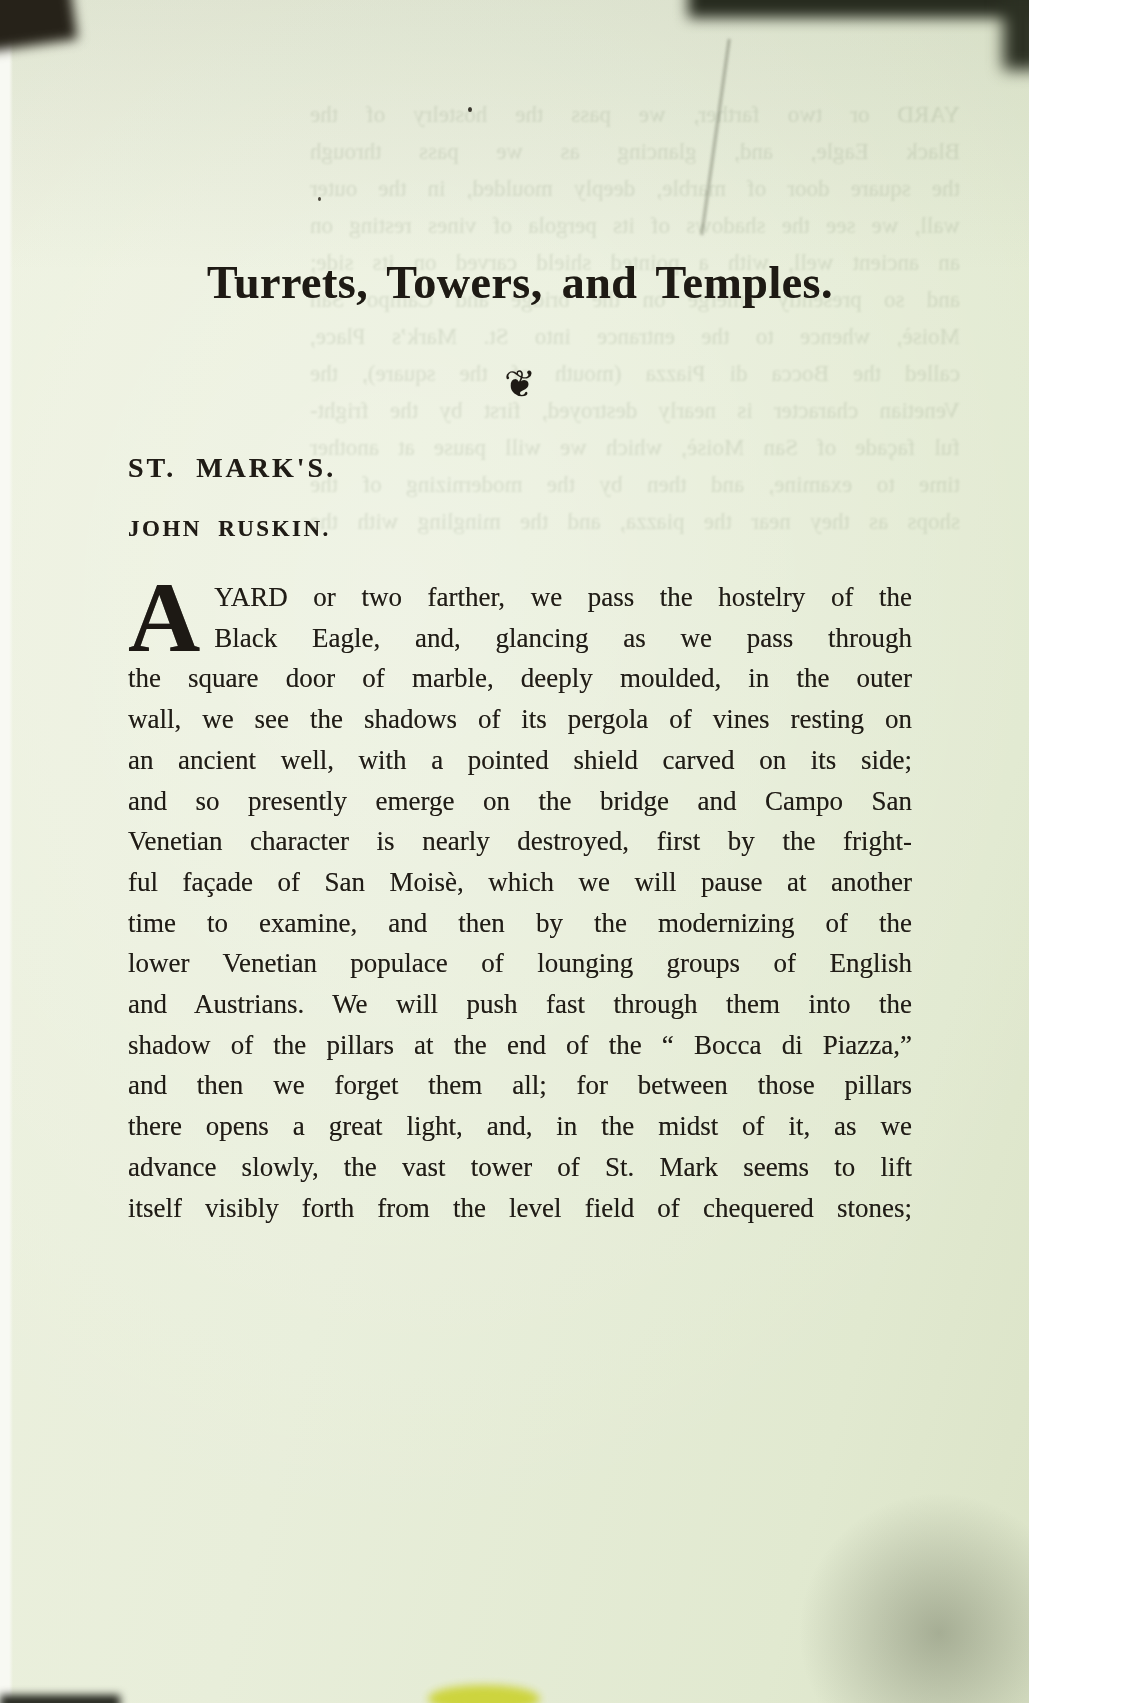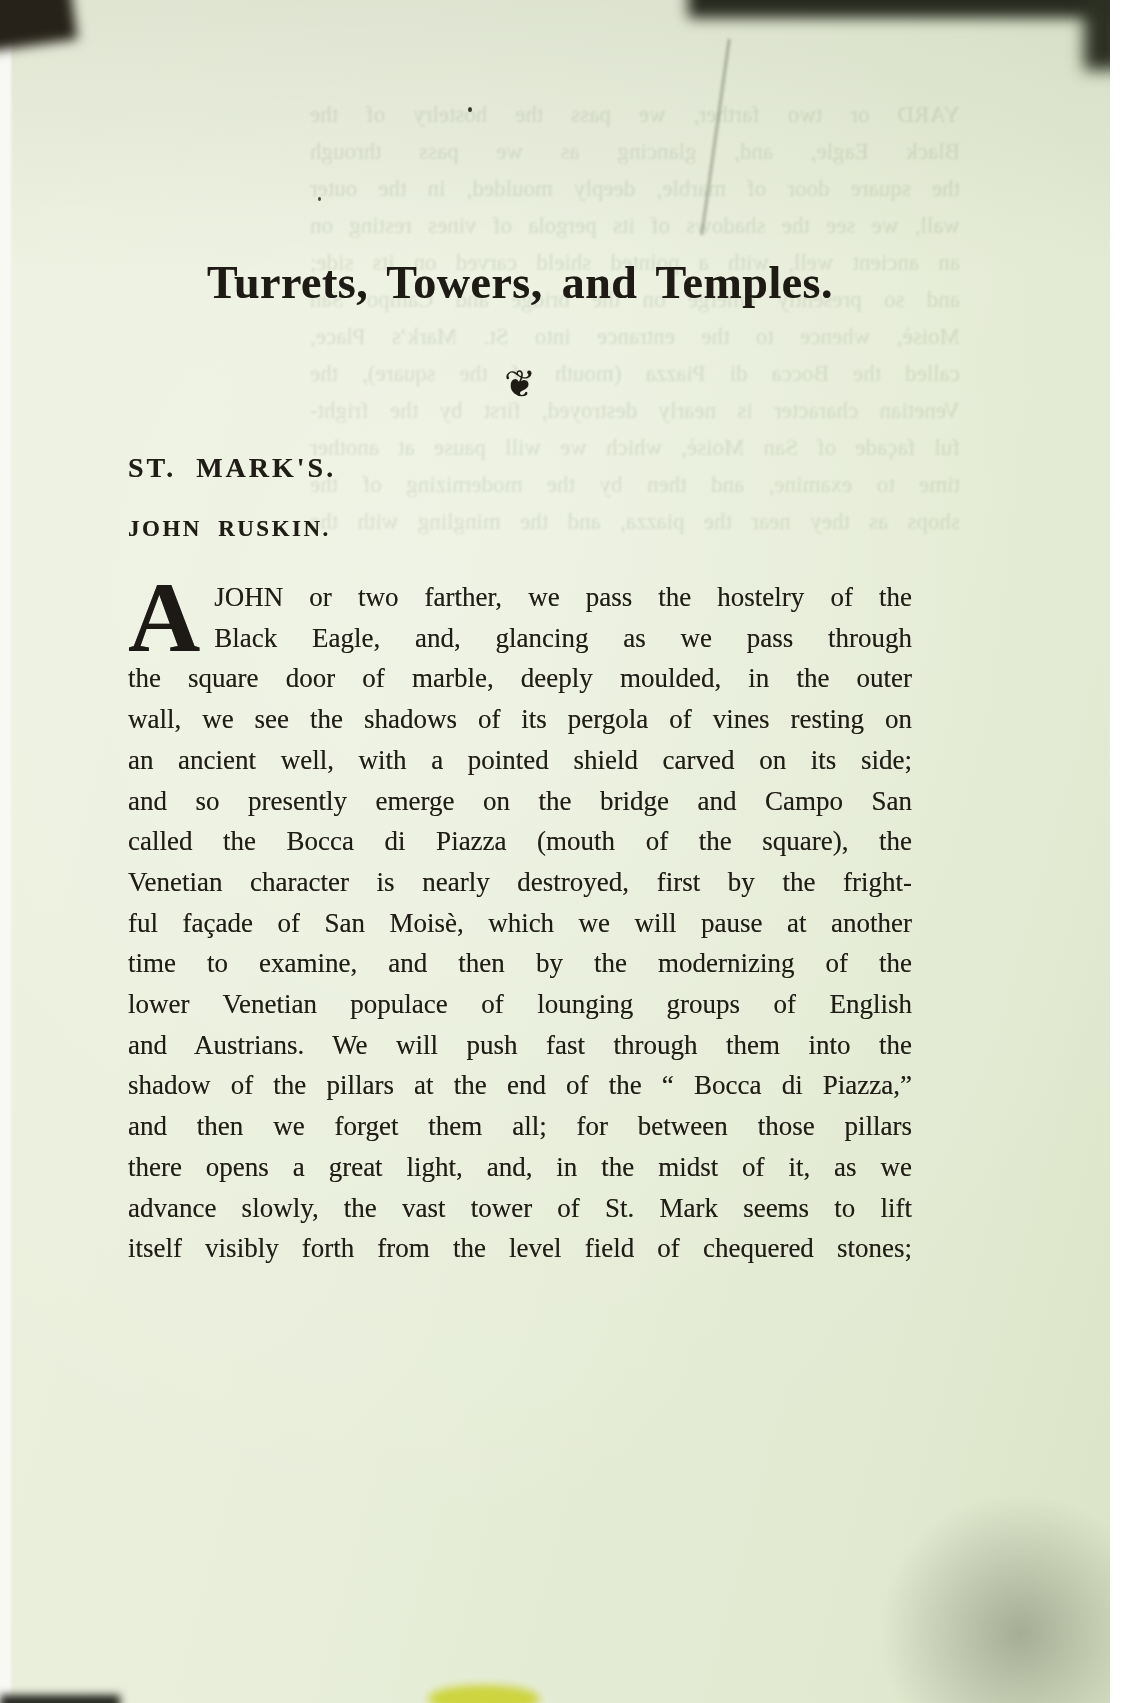--- a/index.html
+++ b/index.html
@@ -1,20 +1,20 @@
 <!DOCTYPE html>
 <html><head>
 <meta charset="utf-8">
 <style>
   * { margin:0; padding:0; box-sizing:border-box; }
   html,body { width:1125px; height:1703px; }
   body { font-family:"Liberation Serif","DejaVu Serif",serif; }
 
   .page {
-    position:relative; width:1110px; height:1703px; overflow:hidden;
+    position:relative; width:1029px; height:1703px; overflow:hidden;
     color:#221e18;
     background:
       linear-gradient(180deg, rgba(140,150,120,0.14), rgba(140,150,120,0) 16%),
       radial-gradient(120% 90% at 38% 35%, rgba(255,255,255,0.28), rgba(255,255,255,0) 62%),
       linear-gradient(105deg, #edf1df 0%, #e8eeda 45%, #e1e9d0 82%, #dbe3c7 100%);
   }
 
   
   .ghost {
     position:absolute; left:310px; top:96px; width:650px; z-index:1;
@@ -97,27 +97,26 @@
   </div>
 
   <div class="content">
     <div class="title">Turrets, Towers, and Temples.</div>
     <div class="ornament">❦</div>
     <div class="heading">ST. MARK'S.</div>
     <div class="author">JOHN RUSKIN.</div>
 
     <div class="bodytext">
       <span class="dropcap">A</span>
-      <div class="line">JOHN or two farther, we pass the hostelry of the</div>
+      <div class="line">YARD or two farther, we pass the hostelry of the</div>
       <div class="line">Black Eagle, and, glancing as we pass through</div>
       <div class="line">the square door of marble, deeply moulded, in the outer</div>
       <div class="line">wall, we see the shadows of its pergola of vines resting on</div>
       <div class="line">an ancient well, with a pointed shield carved on its side;</div>
       <div class="line">and so presently emerge on the bridge and Campo San</div>
-      <div class="line">called the Bocca di Piazza (mouth of the square), the</div>
       <div class="line">Venetian character is nearly destroyed, first by the fright-</div>
       <div class="line">ful façade of San Moisè, which we will pause at another</div>
       <div class="line">time to examine, and then by the modernizing of the</div>
       <div class="line">lower Venetian populace of lounging groups of English</div>
       <div class="line">and Austrians.  We will push fast through them into the</div>
       <div class="line">shadow of the pillars at the end of the “ Bocca di Piazza,”</div>
       <div class="line">and then we forget them all; for between those pillars</div>
       <div class="line">there opens a great light, and, in the midst of it, as we</div>
       <div class="line">advance slowly, the vast tower of St. Mark seems to lift</div>
       <div class="line">itself visibly forth from the level field of chequered stones;</div>

